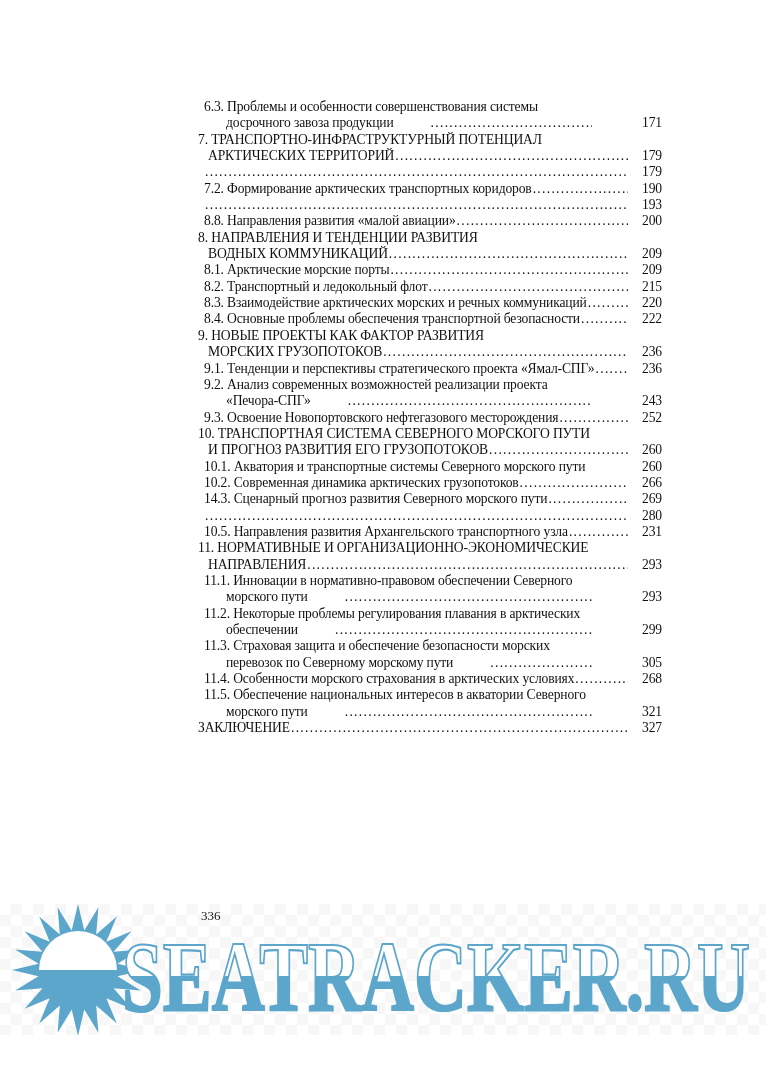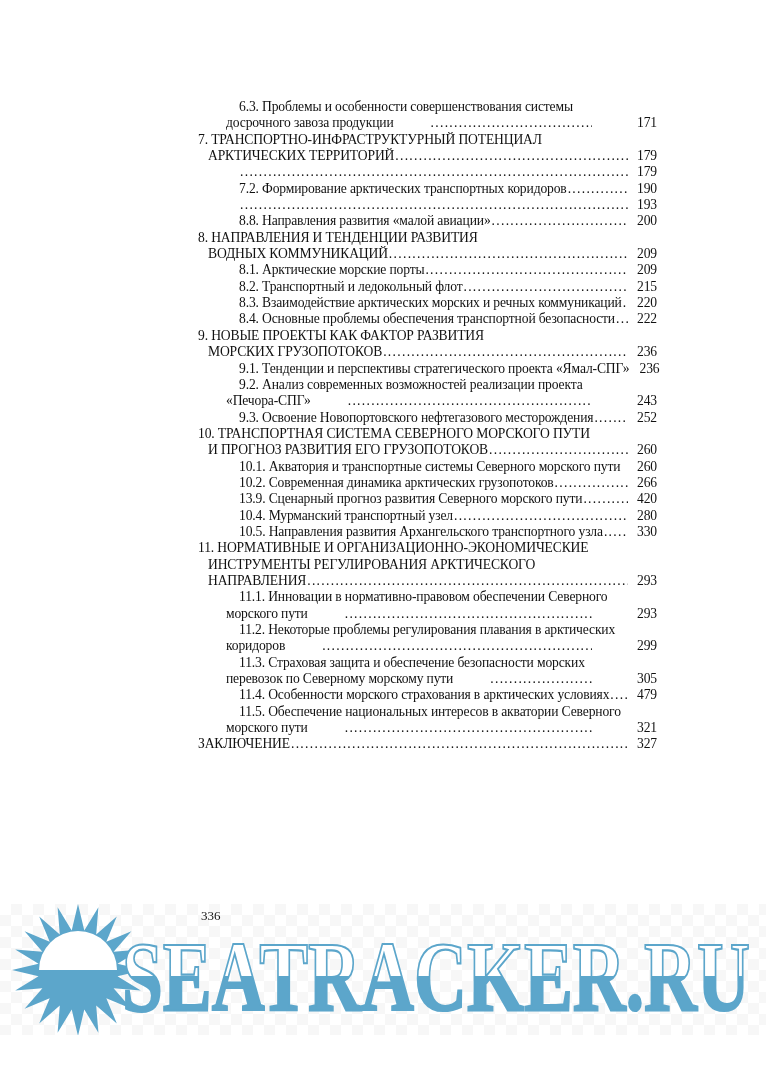--- a/index.html
+++ b/index.html
@@ -33,24 +33,24 @@
     flex:1 1 auto;
     min-width:0;
     overflow:hidden;
     letter-spacing:1.3px;
     padding-left:1px;
   }
   .toc-line .pg {
     flex:0 0 auto;
     min-width:25px;
     padding-left:9px;
-    text-align:left;
+    text-align:right;
   }
   .ind-0 { padding-left:0; }
-  .ind-1 { padding-left:6px;margin-left:35px; }
+  .ind-1 { padding-left:6px; }
   .ind-2 { padding-left:10px; }
   .ind-3 { padding-left:28px;gap:36px; }
 
   
   .folio {
     position:absolute;
     left:201px; top:908px;
     font-size:13px;
   }
 
@@ -174,73 +174,69 @@
         <span class="t">10.1. Акватория и транспортные системы Северного морского пути</span>
         <span class="leader"></span>
         <span class="pg">260</span>
       </div>
       <div class="toc-line ind-1">
         <span class="t">10.2. Современная динамика арктических грузопотоков</span>
         <span class="leader">............................................................................................................................................</span>
         <span class="pg">266</span>
       </div>
       <div class="toc-line ind-1">
-        <span class="t">13.9. Сценарный прогноз развития Северного морского пути</span>
-        <span class="leader">............................................................................................................................................</span>
-        <span class="pg">420</span>
-      </div>
-      <div class="toc-line ind-1">
-        <span class="t">10.4. Мурманский транспортный узел</span>
+        <span class="t">14.3. Сценарный прогноз развития Северного морского пути</span>
+        <span class="leader">............................................................................................................................................</span>
+        <span class="pg">269</span>
+      </div>
+      <div class="toc-line ind-1">
         <span class="leader">............................................................................................................................................</span>
         <span class="pg">280</span>
       </div>
       <div class="toc-line ind-1">
         <span class="t">10.5. Направления развития Архангельского транспортного узла</span>
         <span class="leader">............................................................................................................................................</span>
-        <span class="pg">330</span>
+        <span class="pg">231</span>
       </div>
       <div class="toc-line ind-0">
         <span class="t">11. НОРМАТИВНЫЕ И ОРГАНИЗАЦИОННО-ЭКОНОМИЧЕСКИЕ</span>
       </div>
       <div class="toc-line ind-2">
-        <span class="t">ИНСТРУМЕНТЫ РЕГУЛИРОВАНИЯ АРКТИЧЕСКОГО</span>
-      </div>
-      <div class="toc-line ind-2">
         <span class="t">НАПРАВЛЕНИЯ</span>
         <span class="leader">............................................................................................................................................</span>
         <span class="pg">293</span>
       </div>
       <div class="toc-line ind-1">
         <span class="t">11.1. Инновации в нормативно-правовом обеспечении Северного</span>
       </div>
       <div class="toc-line ind-3">
         <span class="t">морского пути</span>
         <span class="leader">............................................................................................................................................</span>
         <span class="pg">293</span>
       </div>
       <div class="toc-line ind-1">
         <span class="t">11.2. Некоторые проблемы регулирования плавания в арктических</span>
       </div>
       <div class="toc-line ind-3">
-        <span class="t">коридоров</span>
+        <span class="t">обеспечении</span>
         <span class="leader">............................................................................................................................................</span>
         <span class="pg">299</span>
       </div>
       <div class="toc-line ind-1">
         <span class="t">11.3. Страховая защита и обеспечение безопасности морских</span>
       </div>
       <div class="toc-line ind-3">
         <span class="t">перевозок по Северному морскому пути</span>
         <span class="leader">............................................................................................................................................</span>
         <span class="pg">305</span>
       </div>
       <div class="toc-line ind-1">
         <span class="t">11.4. Особенности морского страхования в арктических условиях</span>
         <span class="leader">............................................................................................................................................</span>
-        <span class="pg">479</span>
+        <span class="pg">268</span>
       </div>
       <div class="toc-line ind-1">
         <span class="t">11.5. Обеспечение национальных интересов в акватории Северного</span>
       </div>
       <div class="toc-line ind-3">
         <span class="t">морского пути</span>
         <span class="leader">............................................................................................................................................</span>
         <span class="pg">321</span>
       </div>
       <div class="toc-line ind-0">

